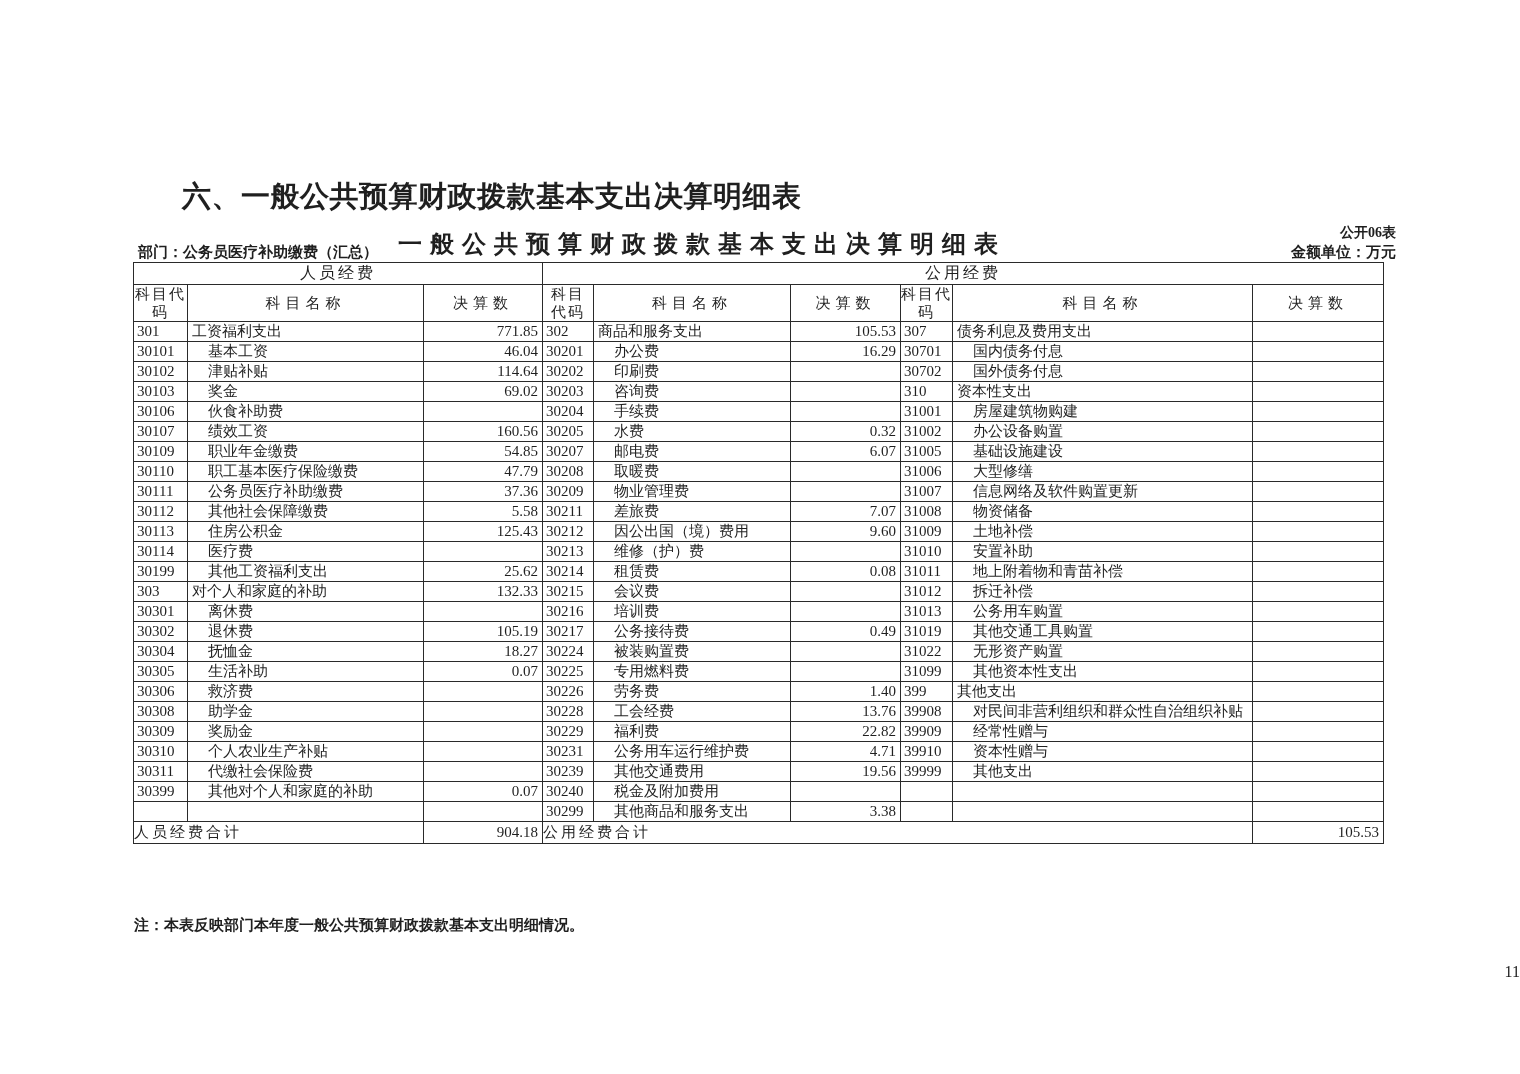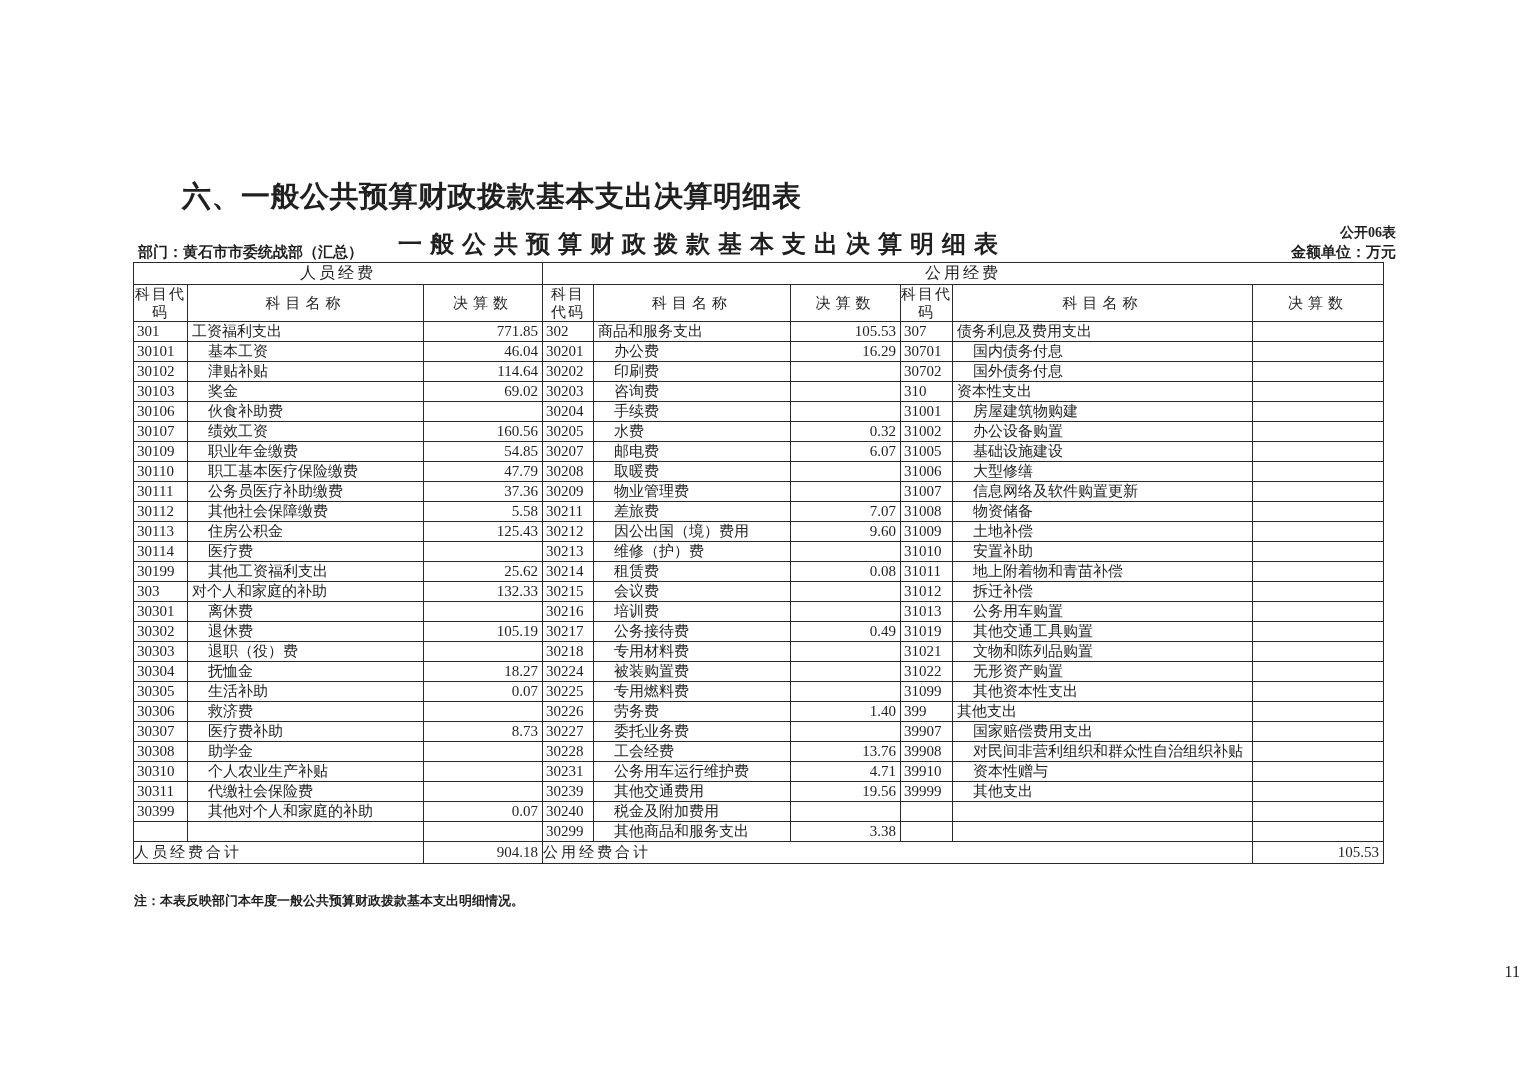--- a/index.html
+++ b/index.html
@@ -42,36 +42,36 @@
   tr.cols-row th.code-h { letter-spacing:2px; white-space:normal; }
   tbody td { height:19px; font-size:15px; }
   td.code { text-align:left; padding:0 2px 0 3px; }
   td.name { text-align:left; padding-left:4px; }
   td.name.sub { padding-left:20px; }
   td.num  { text-align:right; padding-right:4px; }
   tfoot td { height:22px; font-size:15px; }
   td.total-label { text-align:left; letter-spacing:3px; }
 
   .note {
-    position:absolute; left:134px; top:892px;
-    font-size:13px; font-weight:600; white-space:nowrap;
+    position:absolute; left:134px; top:916px;
+    font-size:15px; font-weight:600; white-space:nowrap;
   }
   .page-number {
     position:absolute; left:0; top:963px; width:1520px;
     text-align:right; font-size:16px;
   }
 </style>
 </head>
 <body>
 
 <div class="section-title">六、一般公共预算财政拨款基本支出决算明细表</div>
 <div class="table-title">一般公共预算财政拨款基本支出决算明细表</div>
 <div class="form-code">公开06表</div>
 <div class="meta-row">
-  <span class="dept">部门：黄石市市委统战部（汇总）</span>
+  <span class="dept">部门：公务员医疗补助缴费（汇总）</span>
   <span class="unit">金额单位：万元</span>
 </div>
 
 <table class="budget">
   <colgroup>
     <col style="width:54px">
       <col style="width:236px">
       <col style="width:119px">
     <col style="width:51px">
       <col style="width:197px">
@@ -268,31 +268,20 @@
         <td class="name sub">退休费</td>
         <td class="num">105.19</td>
         <td class="code">30217</td>
         <td class="name sub">公务接待费</td>
         <td class="num">0.49</td>
         <td class="code">31019</td>
         <td class="name sub">其他交通工具购置</td>
         <td class="num"></td>
       </tr>
       <tr>
-        <td class="code">30303</td>
-        <td class="name sub">退职（役）费</td>
-        <td class="num"></td>
-        <td class="code">30218</td>
-        <td class="name sub">专用材料费</td>
-        <td class="num"></td>
-        <td class="code">31021</td>
-        <td class="name sub">文物和陈列品购置</td>
-        <td class="num"></td>
-      </tr>
-      <tr>
         <td class="code">30304</td>
         <td class="name sub">抚恤金</td>
         <td class="num">18.27</td>
         <td class="code">30224</td>
         <td class="name sub">被装购置费</td>
         <td class="num"></td>
         <td class="code">31022</td>
         <td class="name sub">无形资产购置</td>
         <td class="num"></td>
       </tr>
@@ -312,39 +301,39 @@
         <td class="name sub">救济费</td>
         <td class="num"></td>
         <td class="code">30226</td>
         <td class="name sub">劳务费</td>
         <td class="num">1.40</td>
         <td class="code">399</td>
         <td class="name">其他支出</td>
         <td class="num"></td>
       </tr>
       <tr>
-        <td class="code">30307</td>
-        <td class="name sub">医疗费补助</td>
-        <td class="num">8.73</td>
-        <td class="code">30227</td>
-        <td class="name sub">委托业务费</td>
-        <td class="num"></td>
-        <td class="code">39907</td>
-        <td class="name sub">国家赔偿费用支出</td>
-        <td class="num"></td>
-      </tr>
-      <tr>
         <td class="code">30308</td>
         <td class="name sub">助学金</td>
         <td class="num"></td>
         <td class="code">30228</td>
         <td class="name sub">工会经费</td>
         <td class="num">13.76</td>
         <td class="code">39908</td>
         <td class="name sub">对民间非营利组织和群众性自治组织补贴</td>
+        <td class="num"></td>
+      </tr>
+      <tr>
+        <td class="code">30309</td>
+        <td class="name sub">奖励金</td>
+        <td class="num"></td>
+        <td class="code">30229</td>
+        <td class="name sub">福利费</td>
+        <td class="num">22.82</td>
+        <td class="code">39909</td>
+        <td class="name sub">经常性赠与</td>
         <td class="num"></td>
       </tr>
       <tr>
         <td class="code">30310</td>
         <td class="name sub">个人农业生产补贴</td>
         <td class="num"></td>
         <td class="code">30231</td>
         <td class="name sub">公务用车运行维护费</td>
         <td class="num">4.71</td>
         <td class="code">39910</td>

